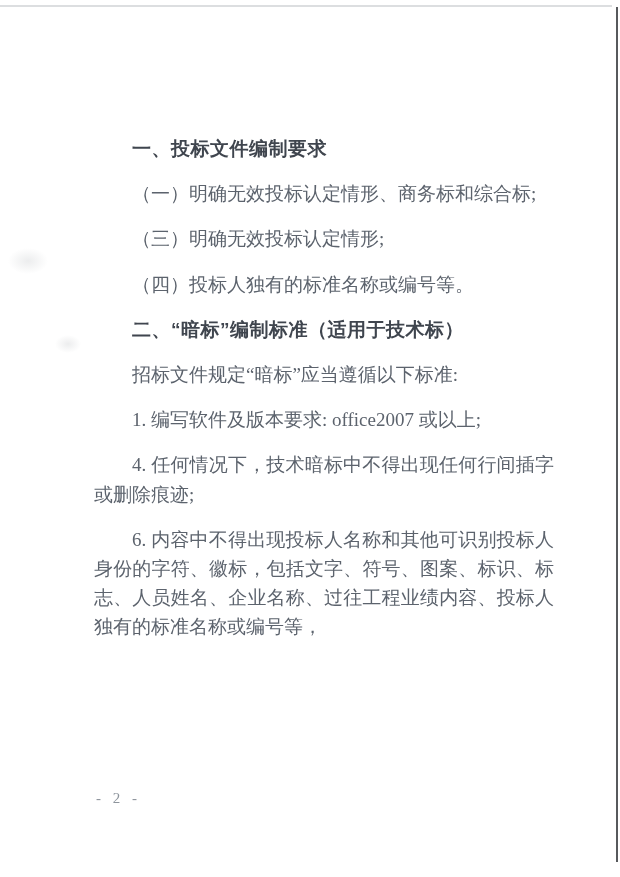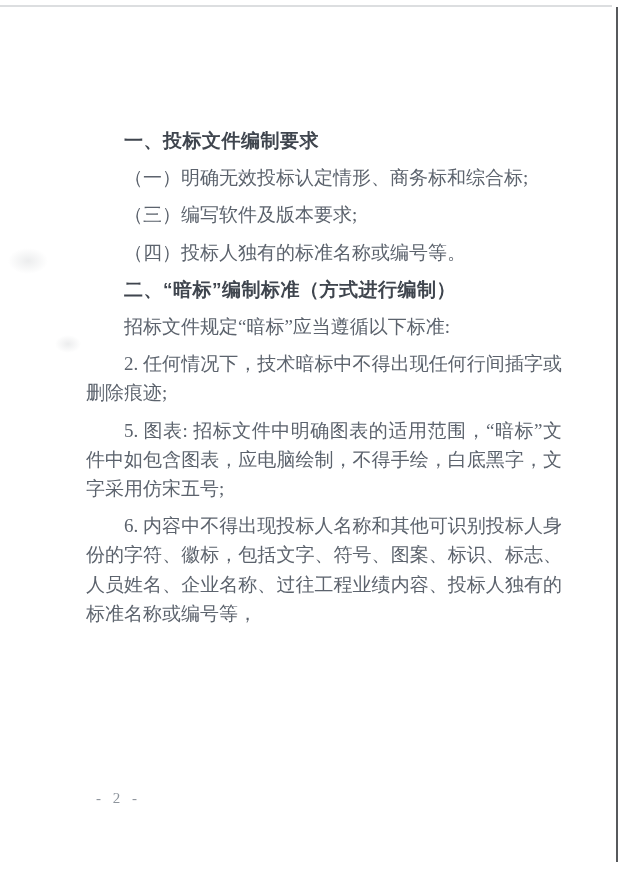--- a/index.html
+++ b/index.html
@@ -40,21 +40,21 @@
     position: absolute;
     left: 78px;
     top: 118px;
     width: 492px;
     color: #5c636d;
     font-size: 19px;
     line-height: 29.2px;
     text-align: justify;
   }
   .content p, .content h2 {
-    margin: 8px;
+    margin: 16px;
     padding: 0;
     text-indent: 2em;
   }
   .content h2 {
     font-family: "Liberation Sans", "DejaVu Sans", sans-serif;
     font-size: 19px;
     font-weight: 700;
     color: #3f454e;
     letter-spacing: 0.5px;
   }
@@ -76,28 +76,28 @@
   <div class="edge-top"></div>
   <div class="edge-right"></div>
   <div class="smudge s1"></div>
   <div class="smudge s2"></div>
 
   <div class="content">
 
     <h2>一、投标文件编制要求</h2>
 
     <p>（一）明确无效投标认定情形、商务标和综合标;</p>
-    <p>（三）编写软件及版本要求;</p>
+    <p>（三）明确无效投标认定情形;</p>
     <p>（四）投标人独有的标准名称或编号等。</p>
 
-    <h2>二、“暗标”编制标准（方式进行编制）</h2>
+    <h2>二、“暗标”编制标准（适用于技术标）</h2>
 
     <p>招标文件规定“暗标”应当遵循以下标准:</p>
 
-    <p>2. 任何情况下，技术暗标中不得出现任何行间插字或删除痕迹;</p>
-    <p>5. 图表: 招标文件中明确图表的适用范围，“暗标”文件中如包含图表，应电脑绘制，不得手绘，白底黑字，文字采用仿宋五号;</p>
+    <p>1. 编写软件及版本要求: office2007 或以上;</p>
+    <p>4. 任何情况下，技术暗标中不得出现任何行间插字或删除痕迹;</p>
     <p>6. 内容中不得出现投标人名称和其他可识别投标人身份的字符、徽标，包括文字、符号、图案、标识、标志、人员姓名、企业名称、过往工程业绩内容、投标人独有的标准名称或编号等，</p>
 
   </div>
 
   <div class="page-number">- 2 -</div>
 
 </div>
 
 </body></html>

